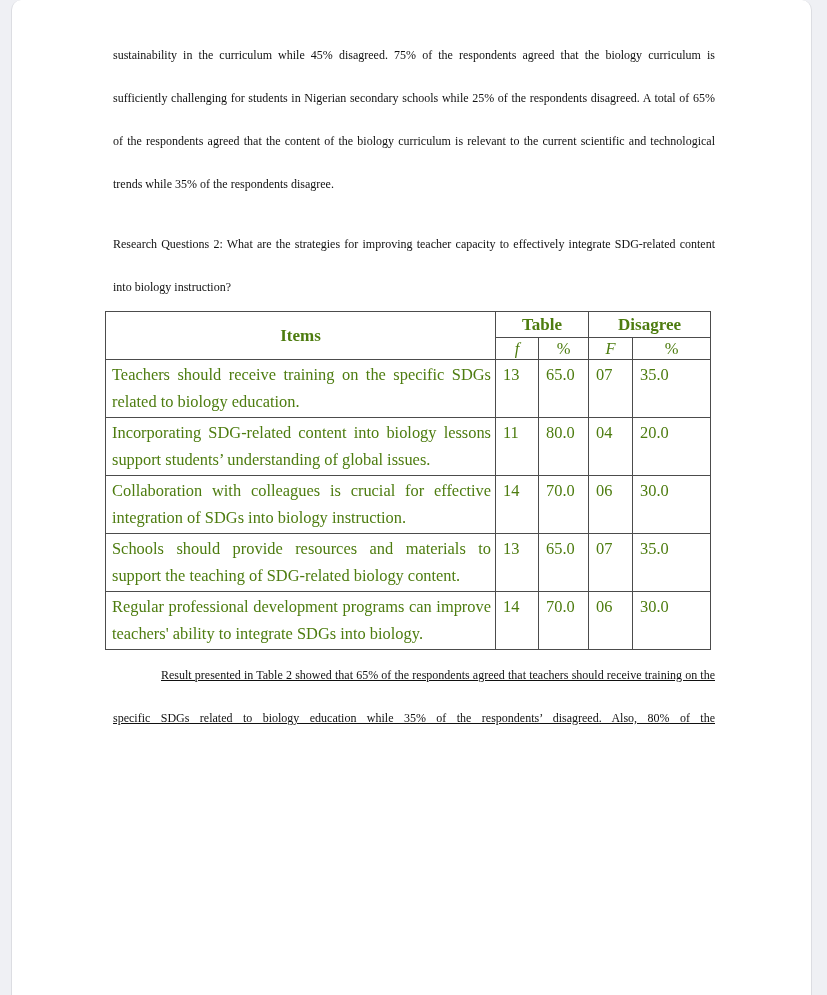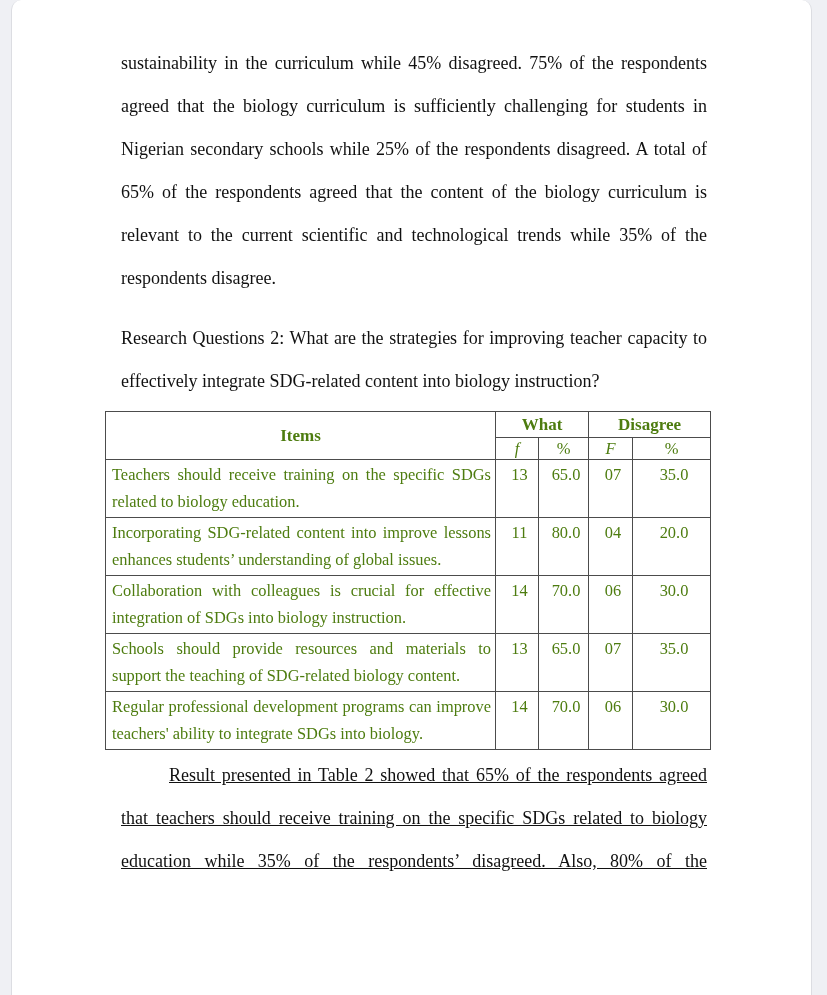--- a/index.html
+++ b/index.html
@@ -20,22 +20,22 @@
     background: #ffffff;
     border-left: 1px solid #dcdde2;
     border-right: 1px solid #dcdde2;
     border-radius: 10px 10px 0 0;
   }
   .content {
     padding: 34px 96px 0 101px;
     color: #111111;
   }
   .body-text {
-    margin: 8px;
-    font-size: 18px;
+    margin: 0;
+    font-size: 12px;
     line-height: 43px;
     text-align: justify;
     color: #111111;
   }
   .rq { margin-top: 17px; }
   .bold { font-weight: normal; }
   .result {
     margin-top: 4px;
     text-indent: 48px;
     text-align-last: justify;
@@ -72,21 +72,21 @@
     height: 55px;
     vertical-align: top;
     font-size: 16.4px;
   }
   .data-table td.item-cell {
     text-align: justify;
     line-height: 27px;
     padding: 1px 4px 0 6px;
   }
   .data-table td.num {
-    text-align: center;
+    text-align: left;
     padding: 2px 2px 0 7px;
     line-height: 26px;
   }
   .page-num-clip {
     position: absolute;
     left: 0;
     right: 0;
     top: 984px;
     height: 10px;
     overflow: hidden;
@@ -111,40 +111,40 @@
       <colgroup>
         <col style="width:390px">
         <col style="width:43px">
         <col style="width:50px">
         <col style="width:44px">
         <col style="width:78px">
       </colgroup>
       <thead>
         <tr>
           <th class="top-h" rowspan="2">Items</th>
-          <th class="top-h" colspan="2">What</th>
+          <th class="top-h" colspan="2">Table</th>
           <th class="top-h" colspan="2">Disagree</th>
         </tr>
         <tr>
           <th class="sub-h italic">f</th>
           <th class="sub-h">%</th>
           <th class="sub-h italic">F</th>
           <th class="sub-h">%</th>
         </tr>
       </thead>
       <tbody>
         <tr>
           <td class="item-cell">Teachers should receive training on the specific SDGs related to biology education.</td>
           <td class="num">13</td>
           <td class="num">65.0</td>
           <td class="num">07</td>
           <td class="num">35.0</td>
         </tr>
         <tr>
-          <td class="item-cell">Incorporating SDG-related content into improve lessons enhances students’ understanding of global issues.</td>
+          <td class="item-cell">Incorporating SDG-related content into biology lessons support students’ understanding of global issues.</td>
           <td class="num">11</td>
           <td class="num">80.0</td>
           <td class="num">04</td>
           <td class="num">20.0</td>
         </tr>
         <tr>
           <td class="item-cell">Collaboration with colleagues is crucial for effective integration of SDGs into biology instruction.</td>
           <td class="num">14</td>
           <td class="num">70.0</td>
           <td class="num">06</td>

